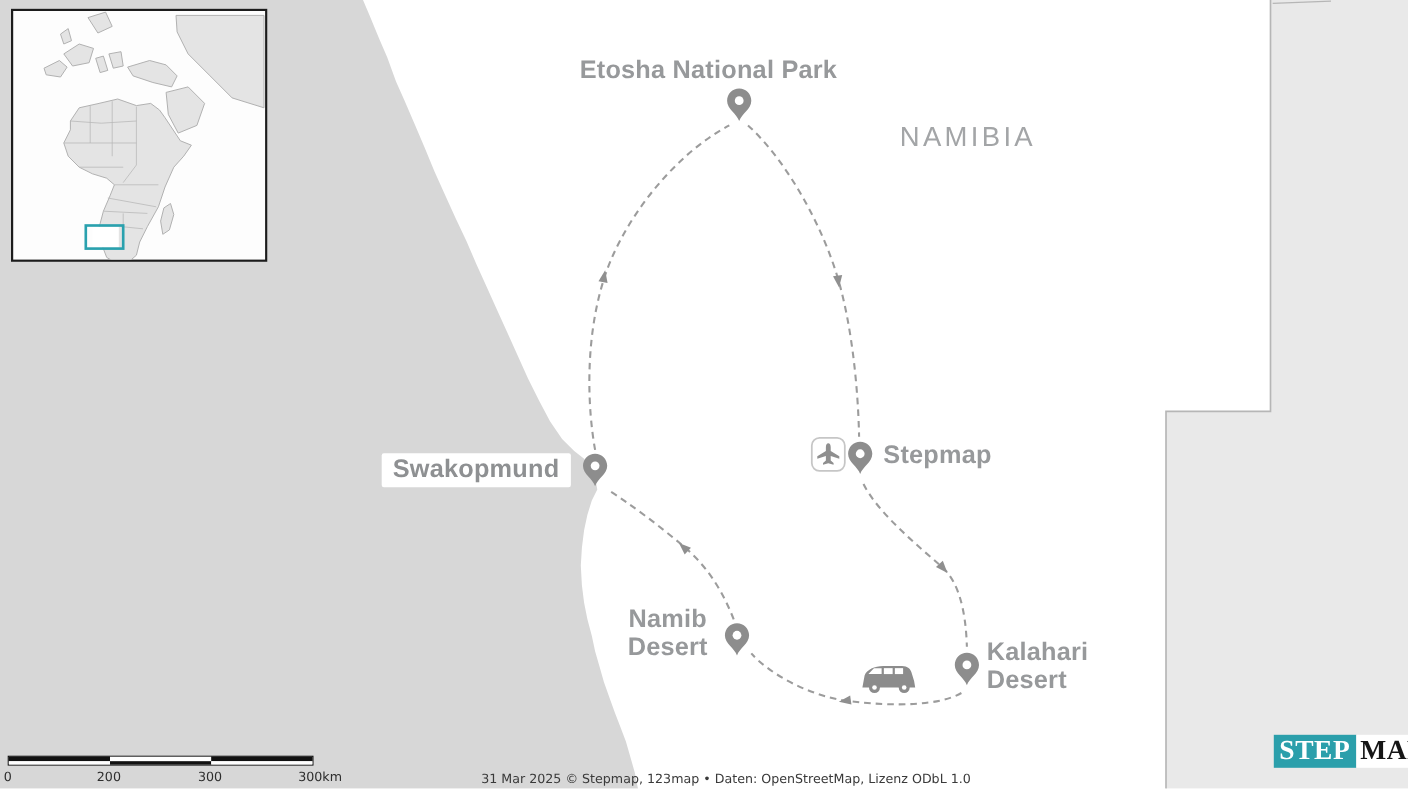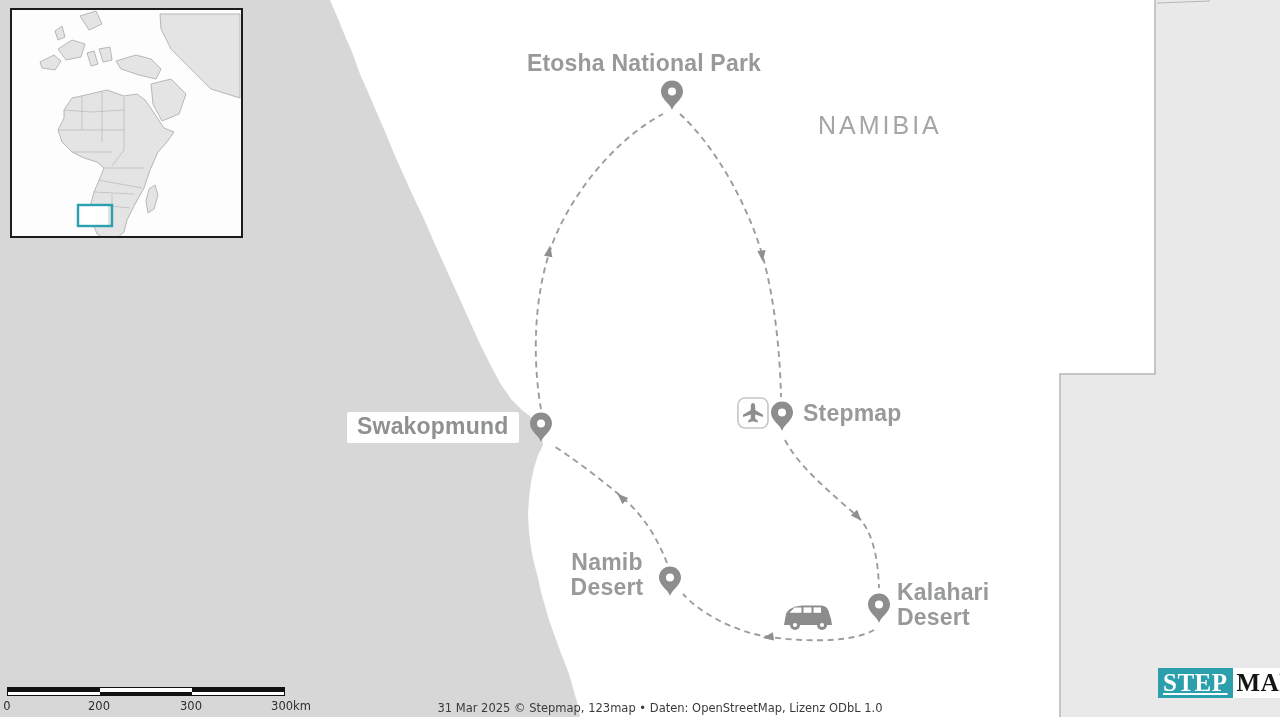--- a/index.html
+++ b/index.html
@@ -37,21 +37,21 @@
 
   
   .attribution{position:absolute;left:660px;top:701px;transform:translateX(-50%);
                font-family:"DejaVu Sans",sans-serif;font-size:11.5px;color:#3a3a3a;
                white-space:nowrap;text-align:center;}
 
   
   .logo{position:absolute;left:1158px;top:668px;height:30px;display:flex;
         font-family:"Liberation Serif",serif;font-weight:700;font-size:25px;
         line-height:30px;}
-  .logo .step{background:#2b9fab;color:#ffffff;padding:0 5px;letter-spacing:.5px;text-decoration:underline;}
+  .logo .step{background:#2b9fab;color:#ffffff;padding:0 5px;letter-spacing:.5px;}
   .logo .map{background:#ffffff;color:#151515;padding:0 4px;letter-spacing:.5px;}
 </style>
 </head>
 <body>
 
 <div class="stage">
 
   <svg class="base" width="1280" height="717" viewBox="0 0 1280 717">
 
     <path fill="#d7d7d7" d="

